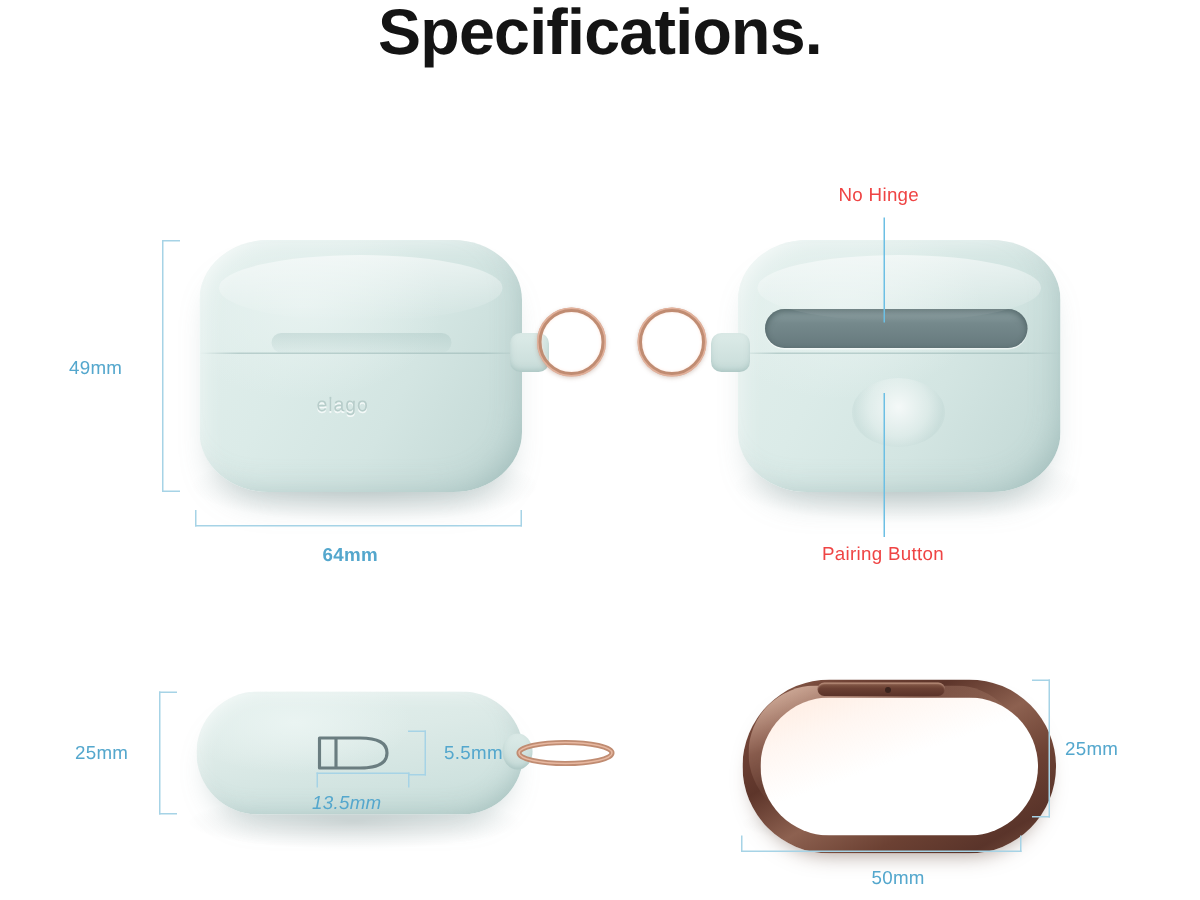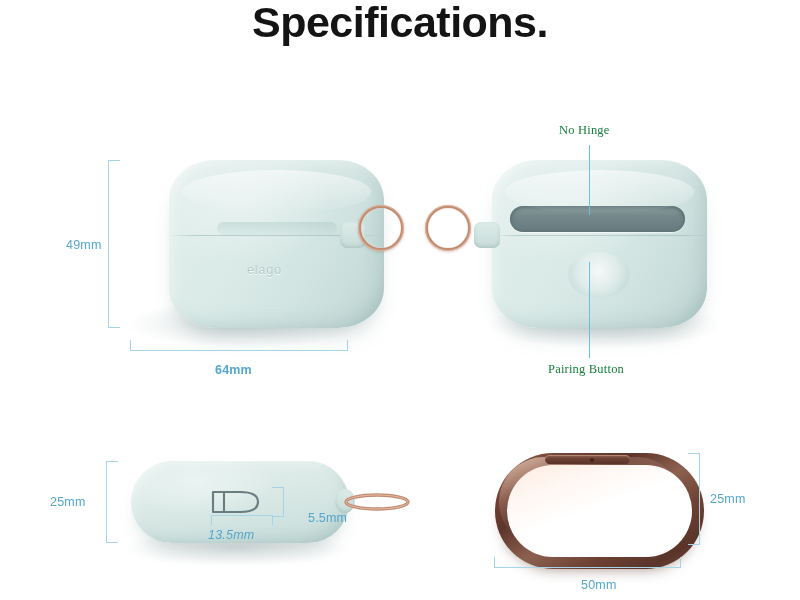--- a/index.html
+++ b/index.html
@@ -38,23 +38,23 @@
   .dim-label {
     position: absolute;
     color: #54a7cd;
     font-size: 12.5px;
     font-family: "Liberation Sans", sans-serif;
     white-space: nowrap;
     letter-spacing: 0.2px;
   }
   .callout-label {
     position: absolute;
-    color: #15803d;
+    color: #ef4444;
     font-size: 12.5px;
-    font-family: Liberation Serif, serif;
+    font-family: Liberation Sans, sans-serif;
     white-space: nowrap;
     letter-spacing: 0.2px;
   }
 
   
   .bracket-v {
     position: absolute;
     border-left: 1.4px solid #a6d3e6;
     border-top: 1.4px solid #a6d3e6;
     border-bottom: 1.4px solid #a6d3e6;
@@ -216,31 +216,31 @@
 </style>
 </head>
 <body>
 
 <div id="page-title">Specifications.</div>
 
 <div class="abs" style="left:0;top:0;">
 
   <div class="shadow-blob" style="left:128px;top:300px;width:230px;height:48px;"></div>
 
-  <div class="case-shell" style="left:133px;top:160px;width:215px;height:168px;margin-left:36px;">
+  <div class="case-shell" style="left:133px;top:160px;width:215px;height:168px;">
     <div class="case-seam" style="left:0;top:75px;width:215px;"></div>
     <div class="lid-ridge" style="left:48px;top:62px;width:120px;height:13px;"></div>
     <div class="elago-logo" style="left:78px;top:102px;">elago</div>
   </div>
 
   <div class="ring-tab" style="left:340px;top:222px;width:26px;height:26px;"></div>
   <div class="rose-ring" style="left:358px;top:205px;width:40px;height:40px;"></div>
 
   <div class="bracket-v" style="left:108px;top:160px;width:12px;height:168px;"></div>
-  <div class="dim-label" style="left:66px;top:238px;">49mm</div>
+  <div class="dim-label" style="left:46px;top:238px;">49mm</div>
 
   <div class="bracket-h" style="left:130px;top:340px;width:218px;height:11px;"></div>
   <div class="dim-label" style="left:215px;top:363px;font-weight:bold;">64mm</div>
 </div>
 
 <div class="abs" style="left:0;top:0;">
 
   <div class="shadow-blob" style="left:490px;top:300px;width:230px;height:48px;"></div>
 
   <div class="case-shell" style="left:492px;top:160px;width:215px;height:168px;">
@@ -274,21 +274,21 @@
   <div class="ring-tab" style="left:335px;top:489px;width:20px;height:24px;border-radius:50%;"></div>
   <svg class="abs" style="left:344px;top:491px;" width="66" height="22" viewBox="0 0 66 22">
     <ellipse cx="33" cy="11" rx="31" ry="7" fill="none" stroke="#c08c72" stroke-width="3.4"></ellipse>
     <ellipse cx="33" cy="11" rx="31" ry="7" fill="none" stroke="rgba(240,195,172,0.8)" stroke-width="1"></ellipse>
   </svg>
 
   <div class="bracket-v" style="left:106px;top:461px;width:12px;height:82px;"></div>
   <div class="dim-label" style="left:50px;top:495px;">25mm</div>
 
   <div class="bracket-v right" style="left:272px;top:487px;width:12px;height:30px;"></div>
-  <div class="dim-label" style="left:308px;top:495px;margin-top:16px;">5.5mm</div>
+  <div class="dim-label" style="left:296px;top:495px;">5.5mm</div>
 
   <div class="bracket-h" style="left:211px;top:515px;width:62px;height:10px;border-bottom:none;border-top:1.4px solid #a6d3e6;"></div>
   <div class="dim-label" style="left:208px;top:528px;font-style:italic;">13.5mm</div>
 </div>
 
 <div class="abs" style="left:0;top:0;">
 
   <div class="shadow-blob" style="left:495px;top:535px;width:190px;height:28px;"></div>
 
   <div class="carabiner-outer" style="left:495px;top:453px;width:185px;height:92px;"></div>

